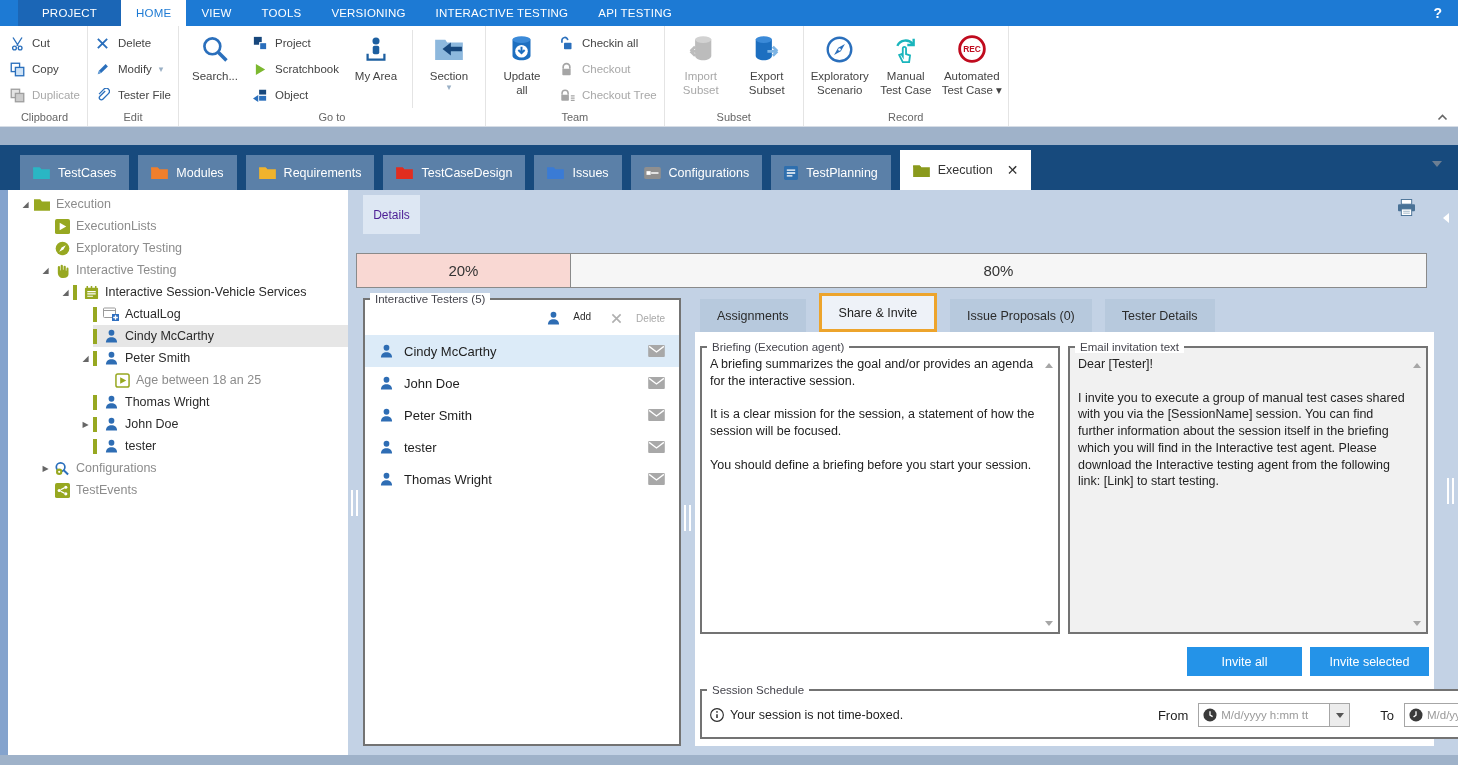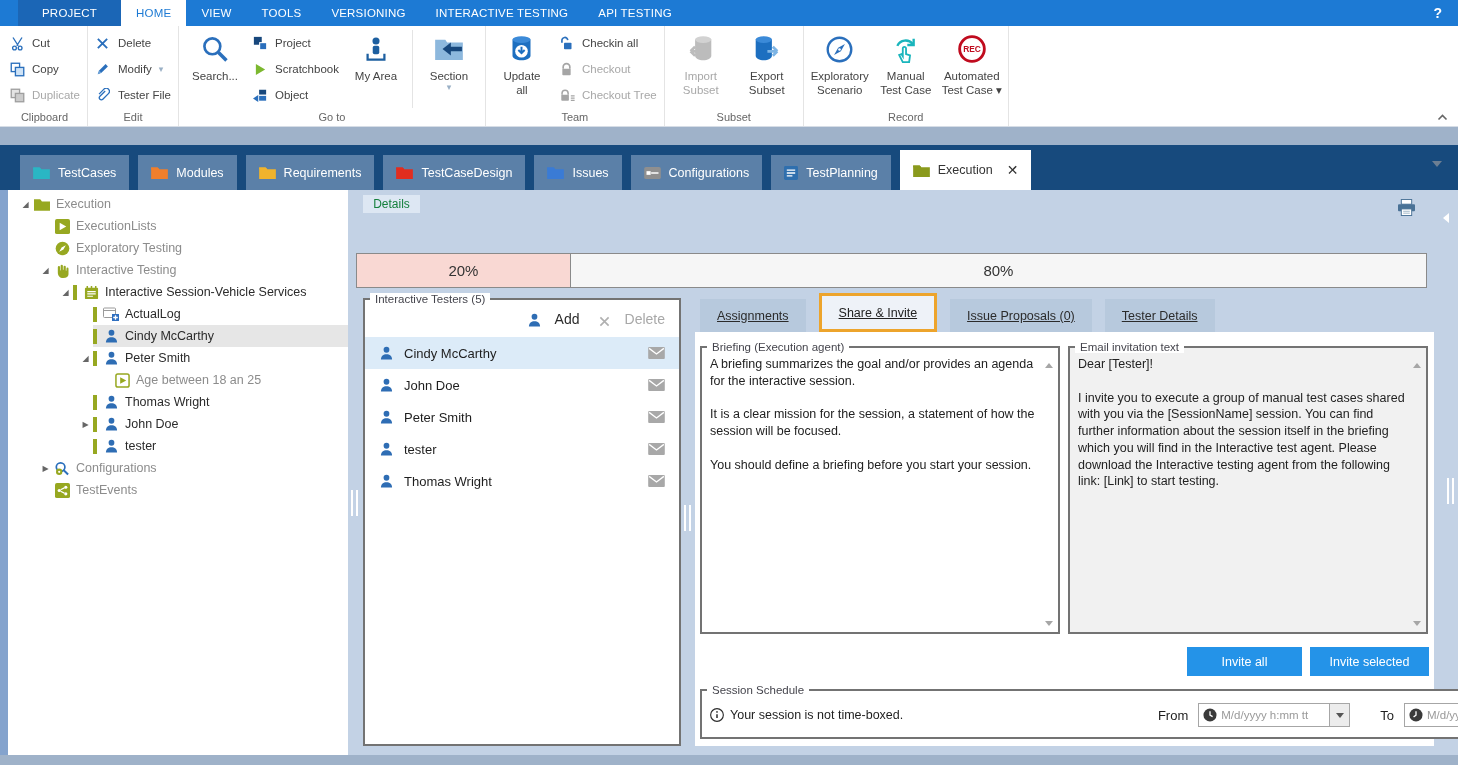--- a/index.html
+++ b/index.html
@@ -59,43 +59,43 @@
   .ticon { width:18px; margin-right:5px; flex:none; display:flex; justify-content:center; }
 
   
   .vhandle { position:absolute; width:7px; height:26px; border-left:2px solid #fff; border-right:2px solid #fff; }
   .split1 { left:351px; top:300px; }
   .split2 { left:684px; top:315px; }
   .split3 { right:4px; top:288px; }
   .collapse-left { position:absolute; right:9px; top:23px; width:0; height:0; border-top:5px solid transparent; border-bottom:5px solid transparent; border-right:6px solid #fff; }
 
   
-  .details-tab { position:absolute; left:363px; top:5px; width:57px; height:18px; background:#dde7f3; color:#15803d; font-size:12px; display:flex; align-items:center; justify-content:center; cursor:default; }
+  .details-tab { position:absolute; left:363px; top:5px; width:57px; height:39px; background:#dde7f3; color:#4c1d95; font-size:12px; display:flex; align-items:center; justify-content:center; cursor:default; }
   .printer { position:absolute; right:42px; top:9px; }
   .progress { position:absolute; left:356px; top:63px; width:1071px; height:35px; border:1px solid #8a8a8a; background:#f6f6f6; display:flex; }
   .prog-left { background:#f9d8d3; border-right:1px solid #8a8a8a; display:flex; align-items:center; justify-content:center; font-size:15px; color:#333; }
   .prog-right { flex:1; display:flex; align-items:center; justify-content:center; font-size:15px; color:#333; }
 
   
   fieldset { margin:0; padding:0; border:2px solid #737373; background:#fff; }
   legend { font-size:11.5px; color:#45454d; padding:0 5px; margin-left:5px; background:#fff; }
   .testers { position:absolute; left:363px; top:103px; width:318px; bottom:9px; }
   .testers-actions { display:flex; justify-content:flex-end; align-items:center; gap:16px; padding:6px 14px 2px; }
-  .act-btn { display:flex; align-items:flex-end; gap:6px; font-size:14px; color:#2b2b2b; cursor:default; }
+  .act-btn { display:flex; align-items:flex-start; gap:6px; font-size:10px; color:#2b2b2b; cursor:default; }
   .act-btn.disabled { color:#a8a8a8; }
   .testers-list { margin-top:8px; }
   .t-row { height:32px; display:flex; align-items:center; padding:0 14px 0 12px; cursor:default; }
   .t-row.selected { background:#dcebf8; }
   .t-row .ticon { margin-right:9px; }
   .t-row .tname { flex:1; font-size:13px; color:#1e1e1e; }
 
   
   .rpanel-white { position:absolute; left:695px; width:739px; top:142px; bottom:9px; background:#fff; }
   .rtabs { position:absolute; left:700px; top:103px; height:39px; display:flex; align-items:flex-end; gap:13px; }
-  .rtab2 { height:33px; padding:0 17px; background:#b7c9dd; color:#2b2b2b; font-size:12.5px; display:flex; align-items:center; cursor:default;text-decoration:underline; }
+  .rtab2 { height:33px; padding:0 17px; background:#b7c9dd; color:#2b2b2b; font-size:12.5px; display:flex; align-items:center; cursor:default; }
   .rtab2.active { height:39px; background:#eef2f8; border:3px solid #eda42c; color:#222; }
   .gb-text { padding:3px 20px 3px 8px; font-size:12.5px; color:#222; line-height:1.34; white-space:pre-wrap; }
   .briefing { position:absolute; left:700px; top:151px; width:360px; height:293px; }
   .email { position:absolute; left:1068px; top:151px; width:360px; height:293px; background:#f1f1f1; }
   .email legend { background:#fff; }
   .sarr { position:absolute; right:5px; width:0; height:0; border-left:4px solid transparent; border-right:4px solid transparent; }
   .sarr.up { top:10px; border-bottom:5px solid #a6a6a6; }
   .sarr.dn { bottom:6px; border-top:5px solid #a6a6a6; }
   .btn-invite { position:absolute; top:457px; height:29px; background:#2493e8; color:#fff; font-size:12.5px; display:flex; align-items:center; justify-content:center; cursor:default; }
   .btn-invite.all { left:1187px; width:115px;text-align:right; }

